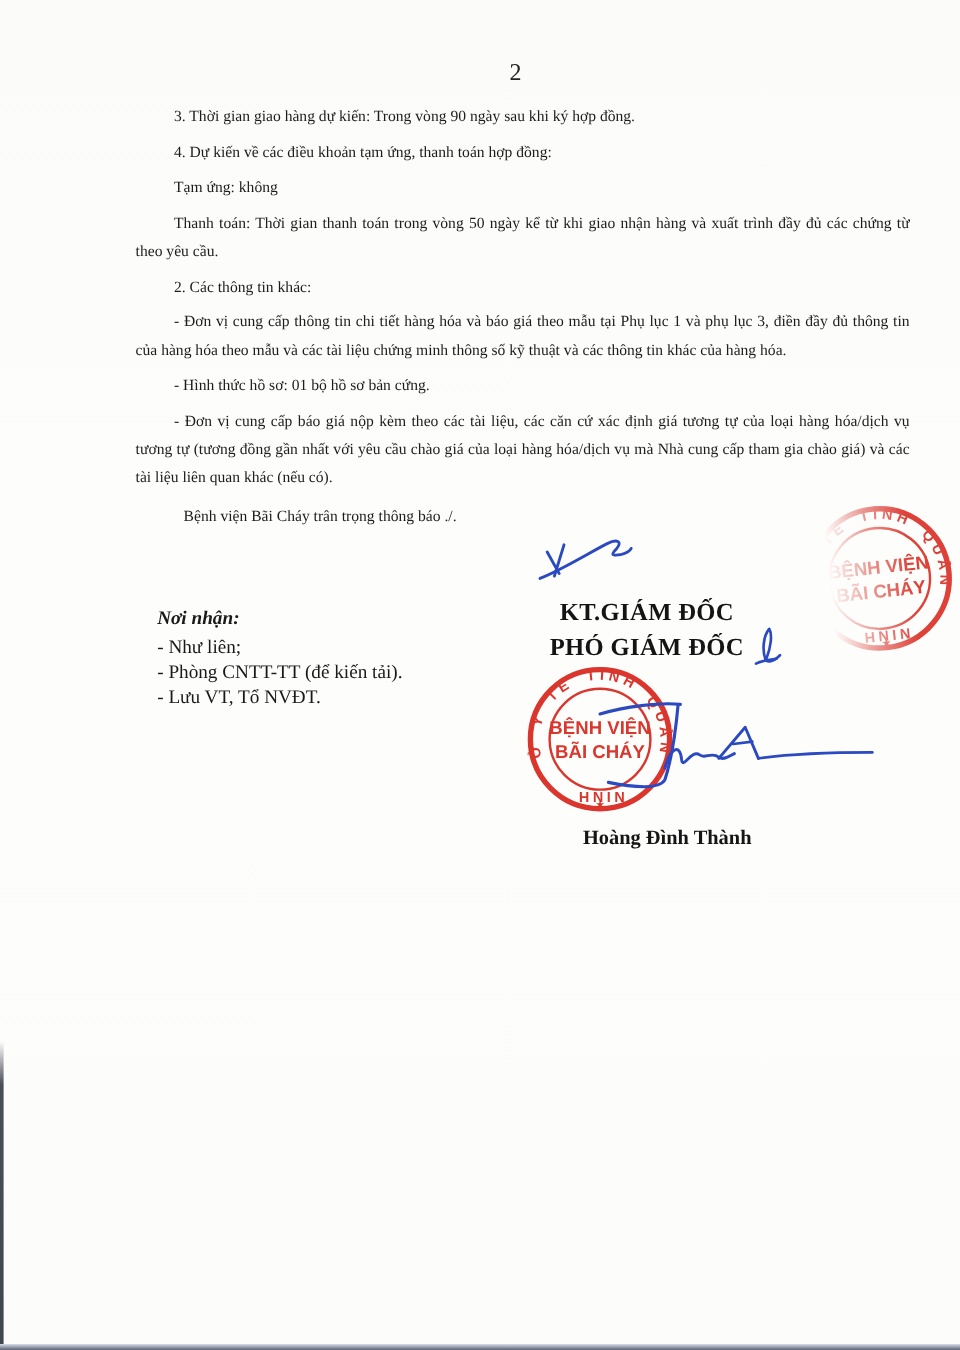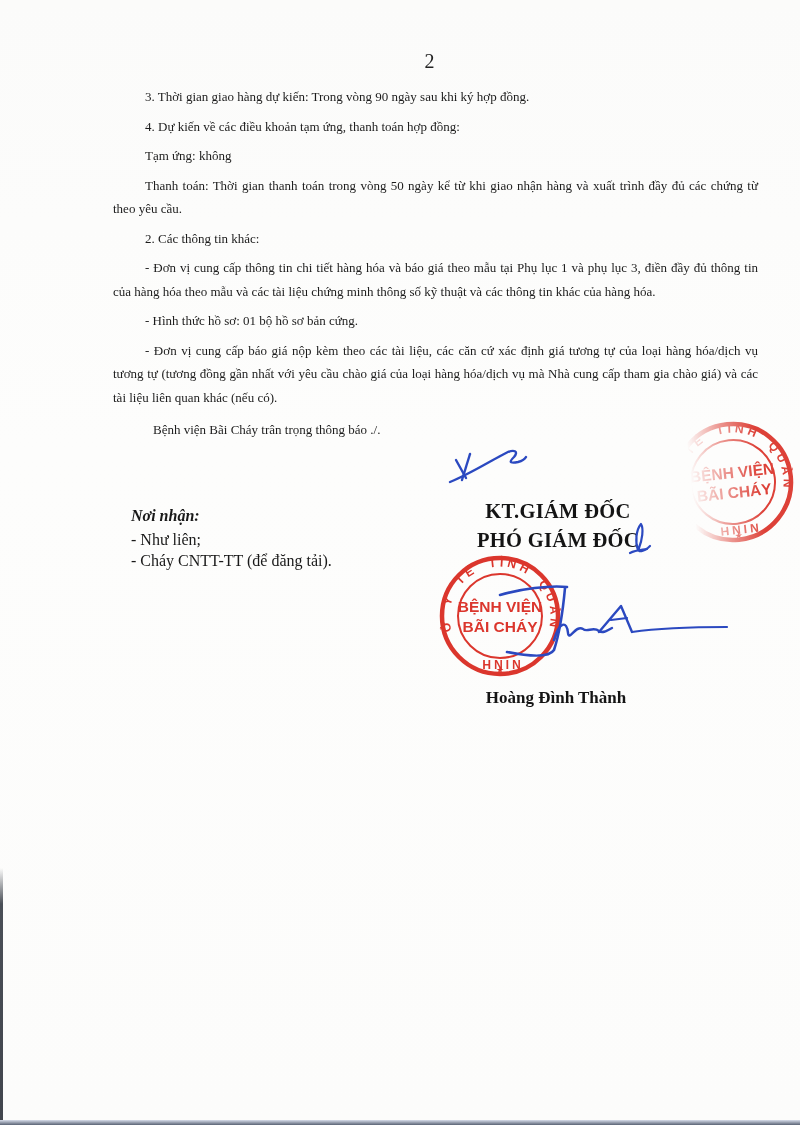--- a/index.html
+++ b/index.html
@@ -16,21 +16,21 @@
     position:absolute;left:113px;top:85px;width:645px;
     font-size:13px;line-height:23.5px;text-align:justify;color:#1c1c1c;
   }
   .bodytext p{margin:0 0 6px 0;text-indent:32px;}
   .bodytext p.closing{margin-top:9px;text-indent:40px;text-align:left;}
   .recipients{
     position:absolute;left:131px;top:505px;font-size:16px;line-height:21px;color:#191919;
   }
   .recipients .head{font-weight:bold;font-style:italic;margin-bottom:3px;}
   .sig-title{
-    position:absolute;left:442px;top:497px;width:232px;text-align:center;
+    position:absolute;left:423px;top:497px;width:232px;text-align:center;
     font-weight:bold;font-size:20.5px;line-height:28.5px;letter-spacing:.3px;color:#141414;
   }
   .signer-name{
     position:absolute;left:446px;top:688px;width:220px;text-align:center;
     font-weight:bold;font-size:17px;color:#151515;
   }
   .stamp{position:absolute;width:150px;height:150px;}
   .stamp-main{left:425px;top:541px;opacity:.93;}
   .stamp-partial{
     left:658px;top:407px;opacity:.88;transform:rotate(-6deg);
@@ -65,21 +65,22 @@
     <p>2. Các thông tin khác:</p>
     <p>- Đơn vị cung cấp thông tin chi tiết hàng hóa và báo giá theo mẫu tại Phụ lục 1 và phụ lục 3, điền đầy đủ thông tin của hàng hóa theo mẫu và các tài liệu chứng minh thông số kỹ thuật và các thông tin khác của hàng hóa.</p>
     <p>- Hình thức hồ sơ: 01 bộ hồ sơ bản cứng.</p>
     <p>- Đơn vị cung cấp báo giá nộp kèm theo các tài liệu, các căn cứ xác định giá tương tự của loại hàng hóa/dịch vụ tương tự (tương đồng gần nhất với yêu cầu chào giá của loại hàng hóa/dịch vụ mà Nhà cung cấp tham gia chào giá) và các tài liệu liên quan khác (nếu có).</p>
     <p class="closing">Bệnh viện Bãi Cháy trân trọng thông báo ./.</p>
   </div>
 
   <div class="recipients">
     <div class="head">Nơi nhận:</div>
     <div>- Như liên;</div>
-    <div>- Cháy CNTT-TT (để đăng tải).</div>
+    <div>- Phòng CNTT-TT (để kiến tải).</div>
+    <div>- Lưu VT, Tổ NVĐT.</div>
   </div>
 
   <div class="sig-title">
     <div>KT.GIÁM ĐỐC</div>
     <div>PHÓ GIÁM ĐỐC</div>
   </div>
 
   <div class="stamp stamp-partial">
     <svg viewBox="-75 -75 150 150" width="150" height="150">
       <circle r="58" stroke-width="4.5"></circle>

